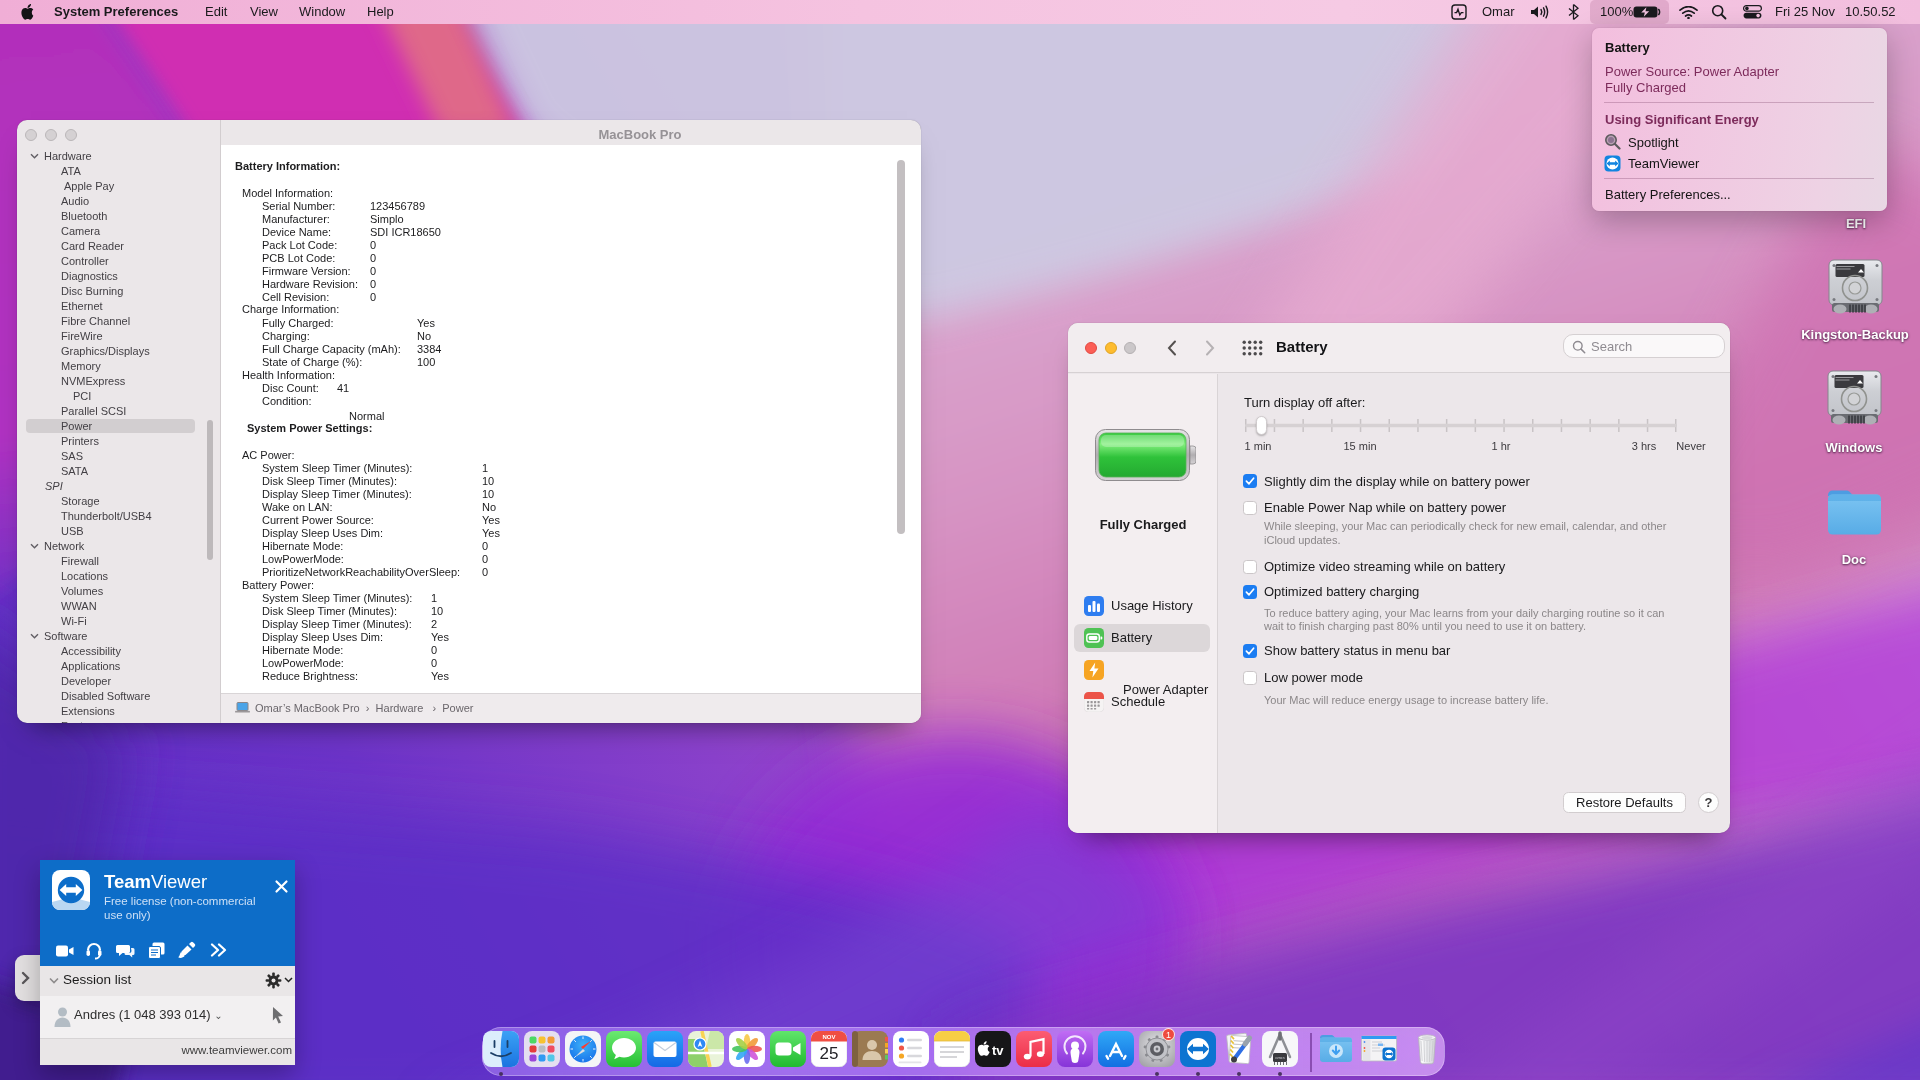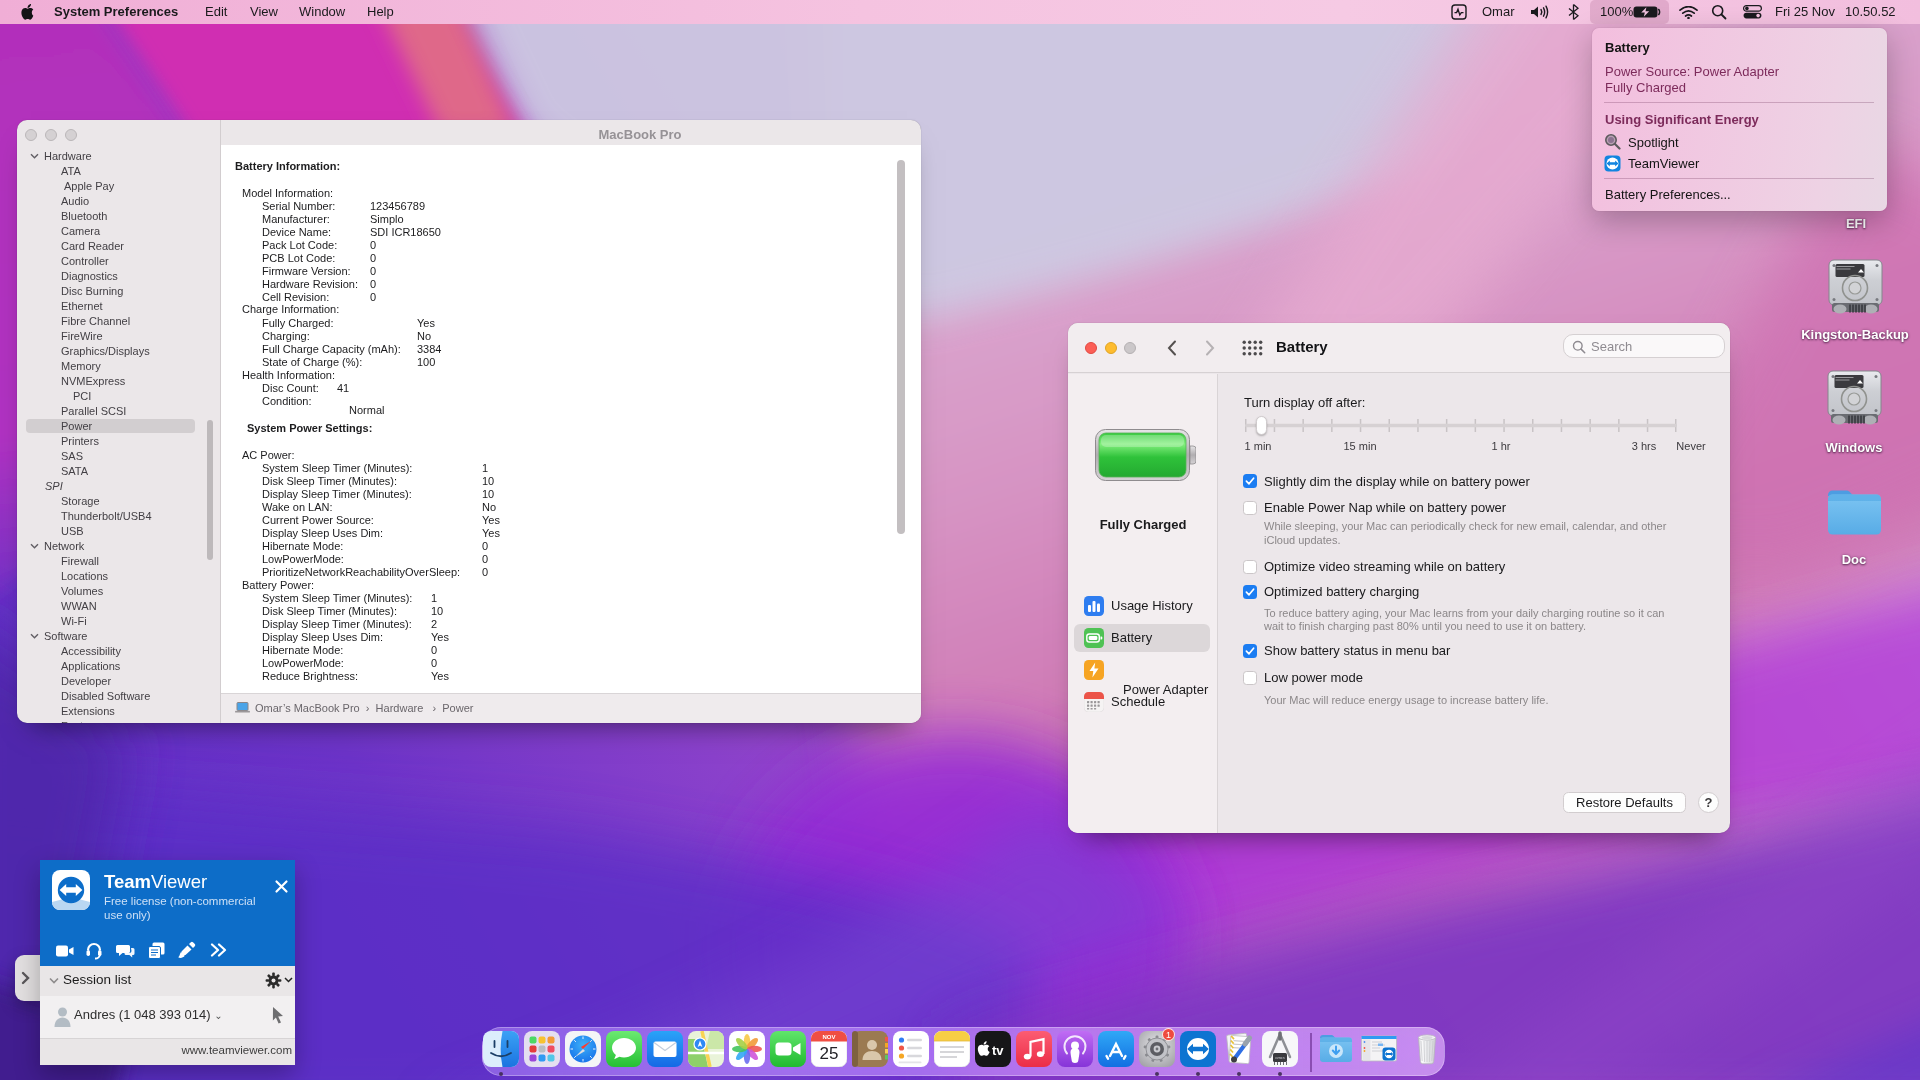--- a/index.html
+++ b/index.html
@@ -265,21 +265,21 @@
   <span class="t" style="left:245px;top:209.5px;">Charging:</span>
     <span class="t" style="left:400px;top:209.5px;">No</span>
   <span class="t" style="left:245px;top:222.5px;">Full Charge Capacity (mAh):</span>
     <span class="t" style="left:400px;top:222.5px;">3384</span>
   <span class="t" style="left:245px;top:235.5px;">State of Charge (%):</span>
     <span class="t" style="left:400px;top:235.5px;">100</span>
   <span class="t" style="left:225px;top:248.5px;">Health Information:</span>
   <span class="t" style="left:245px;top:261.5px;">Disc Count:</span>
     <span class="t" style="left:320px;top:261.5px;">41</span>
   <span class="t" style="left:245px;top:274.5px;">Condition:</span>
-    <span class="t" style="left:320px;top:284px;padding-left:12px;">Normal</span>
+    <span class="t" style="left:320px;top:290px;padding-left:12px;">Normal</span>
   <b class="t" style="left:218px;top:301.5px;margin-left:12px;">System Power Settings:</b>
   <span class="t" style="left:225px;top:328.5px;">AC Power:</span>
   <span class="t" style="left:245px;top:341.5px;">System Sleep Timer (Minutes):</span>
     <span class="t" style="left:465px;top:341.5px;">1</span>
   <span class="t" style="left:245px;top:354.5px;">Disk Sleep Timer (Minutes):</span>
     <span class="t" style="left:465px;top:354.5px;">10</span>
   <span class="t" style="left:245px;top:367.5px;">Display Sleep Timer (Minutes):</span>
     <span class="t" style="left:465px;top:367.5px;">10</span>
   <span class="t" style="left:245px;top:380.5px;">Wake on LAN:</span>
     <span class="t" style="left:465px;top:380.5px;">No</span>

